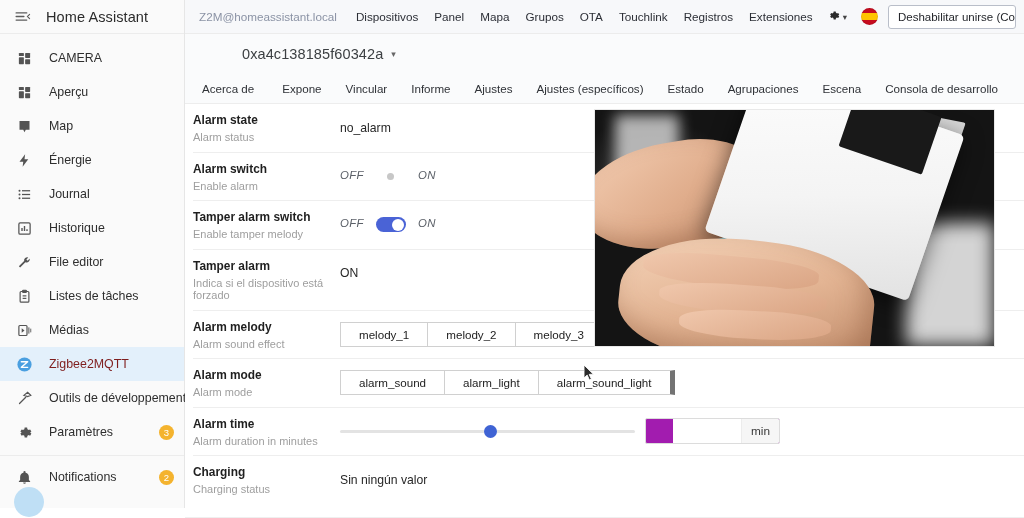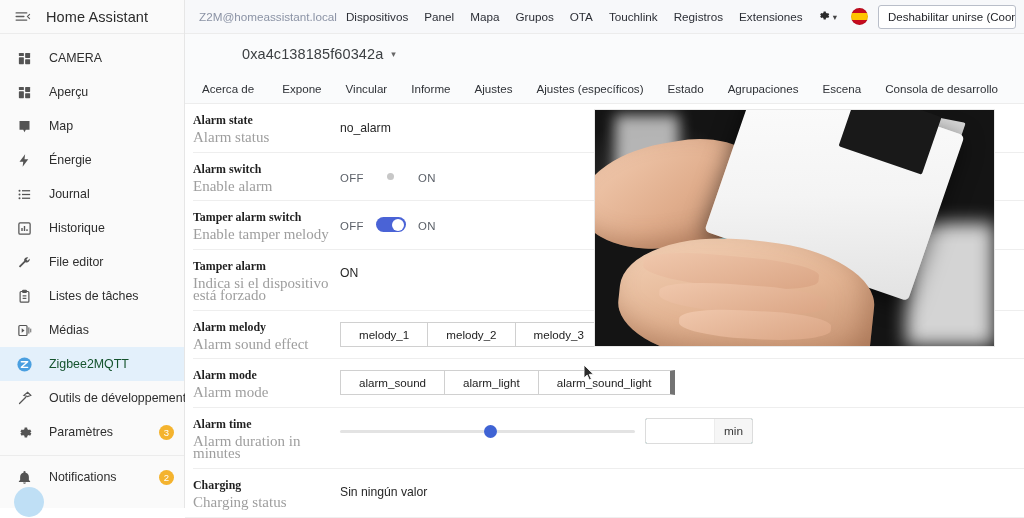--- a/index.html
+++ b/index.html
@@ -56,21 +56,21 @@
     flex: 0 0 22px;
   }
   .sb-item .lbl {
     font-size: 12.4px;
     color: #2e2e2e;
     margin-left: 14px;
     white-space: nowrap;
     flex: 1 1 auto;
   }
   .sb-item.active { background: #e3f0fb; }
-  .sb-item.active .lbl { color: #14532d; }
+  .sb-item.active .lbl { color: #7f1d1d; }
   .sb-item.active .ico { color: #3d9ae0; }
   .badge {
     width: 15px; height: 15px; border-radius: 50%;
     background: #f4b32e;
     color: #fff;
     font-size: 9.5px;
     display: flex; align-items: center; justify-content: center;
     flex: 0 0 15px;
   }
   .sb-divider { height: 1px; background: #ececec; margin: 6px 0 4px 0; }
@@ -96,21 +96,21 @@
     flex: 0 0 34px;
     display: flex; align-items: center;
     padding: 0 8px 0 14px;
     background: #f7f8fa;
     border-bottom: 1px solid #ececec;
     gap: 0px;
   }
   .brandlink {
     font-size: 11.7px;
     color: #8b93a5;
-    margin-right: 1px;
+    margin-right: 11px;
     cursor: pointer;
     white-space: nowrap;
   }
   .navlink {
     font-size: 11.7px;
     color: #2c2f36;
     padding: 0 8px;
     cursor: pointer;
     white-space: nowrap;
   }
@@ -193,39 +193,39 @@
   }
   .rows { padding-left: 8px; }
   .row {
     display: flex;
     align-items: flex-start;
     min-height: 45px;
     border-bottom: 1px solid #eeeeee;
     padding: 9px 0 8px 0;
   }
   .row:last-child { border-bottom: none; }
-  .row-lbl { width: 147px; flex: 0 0 147px; padding-left: 0px; font-family: Liberation Serif, serif; }
+  .row-lbl { width: 147px; flex: 0 0 147px; padding-left: 0px; }
   .row-lbl .t {
     font-size: 11.9px; font-weight: 700; color: #1f1f1f;
     line-height: 15px;
   }
   .row-lbl .d {
-    font-size: 15px; color: #9e9e9e; margin-top: 3px;
+    font-size: 11px; color: #9e9e9e; margin-top: 3px;
     line-height: 12.5px;
   }
   .row-val {
     flex: 1 1 auto;
     display: flex; align-items: center;
     min-height: 28px;
     padding-top: 1px;
   }
   .val-text { font-size: 12.2px; color: #272727; }
 
   
-  .toggle-wrap { display: flex; align-items: flex-end; gap: 12px; }
+  .toggle-wrap { display: flex; align-items: flex-start; gap: 12px; font-style: italic; }
   .tg-label { font-size: 11.4px; color: #5b6068; letter-spacing: .4px; }
   .switch {
     width: 30px; height: 15px; border-radius: 9px;
     background: #4a63d6;
     position: relative;
     cursor: pointer;
   }
   .switch .knob {
     position: absolute; top: 1.5px; right: 1.5px;
     width: 12px; height: 12px; border-radius: 50%;
@@ -273,23 +273,24 @@
   .slider .thumb {
     position: absolute; top: 50%;
     width: 13px; height: 13px; margin-top: -6.5px; margin-left: -6.5px;
     border-radius: 50%;
     background: #3f63d4;
   }
   .num-field {
     display: flex; align-items: stretch;
     height: 26px;
     border: 1px solid #dcdcdc;
-    background: #0f766e;
+    background: #a21caf;
     border-radius: 2px;
     overflow: hidden;
+    padding-left: 27px;
   }
   .num-field input {
     width: 68px;
     border: none; outline: none;
     font-size: 12px;
     font-family: "Liberation Sans", sans-serif;
     padding: 0 6px;
     color: #222;
     background: #fff;
   }

